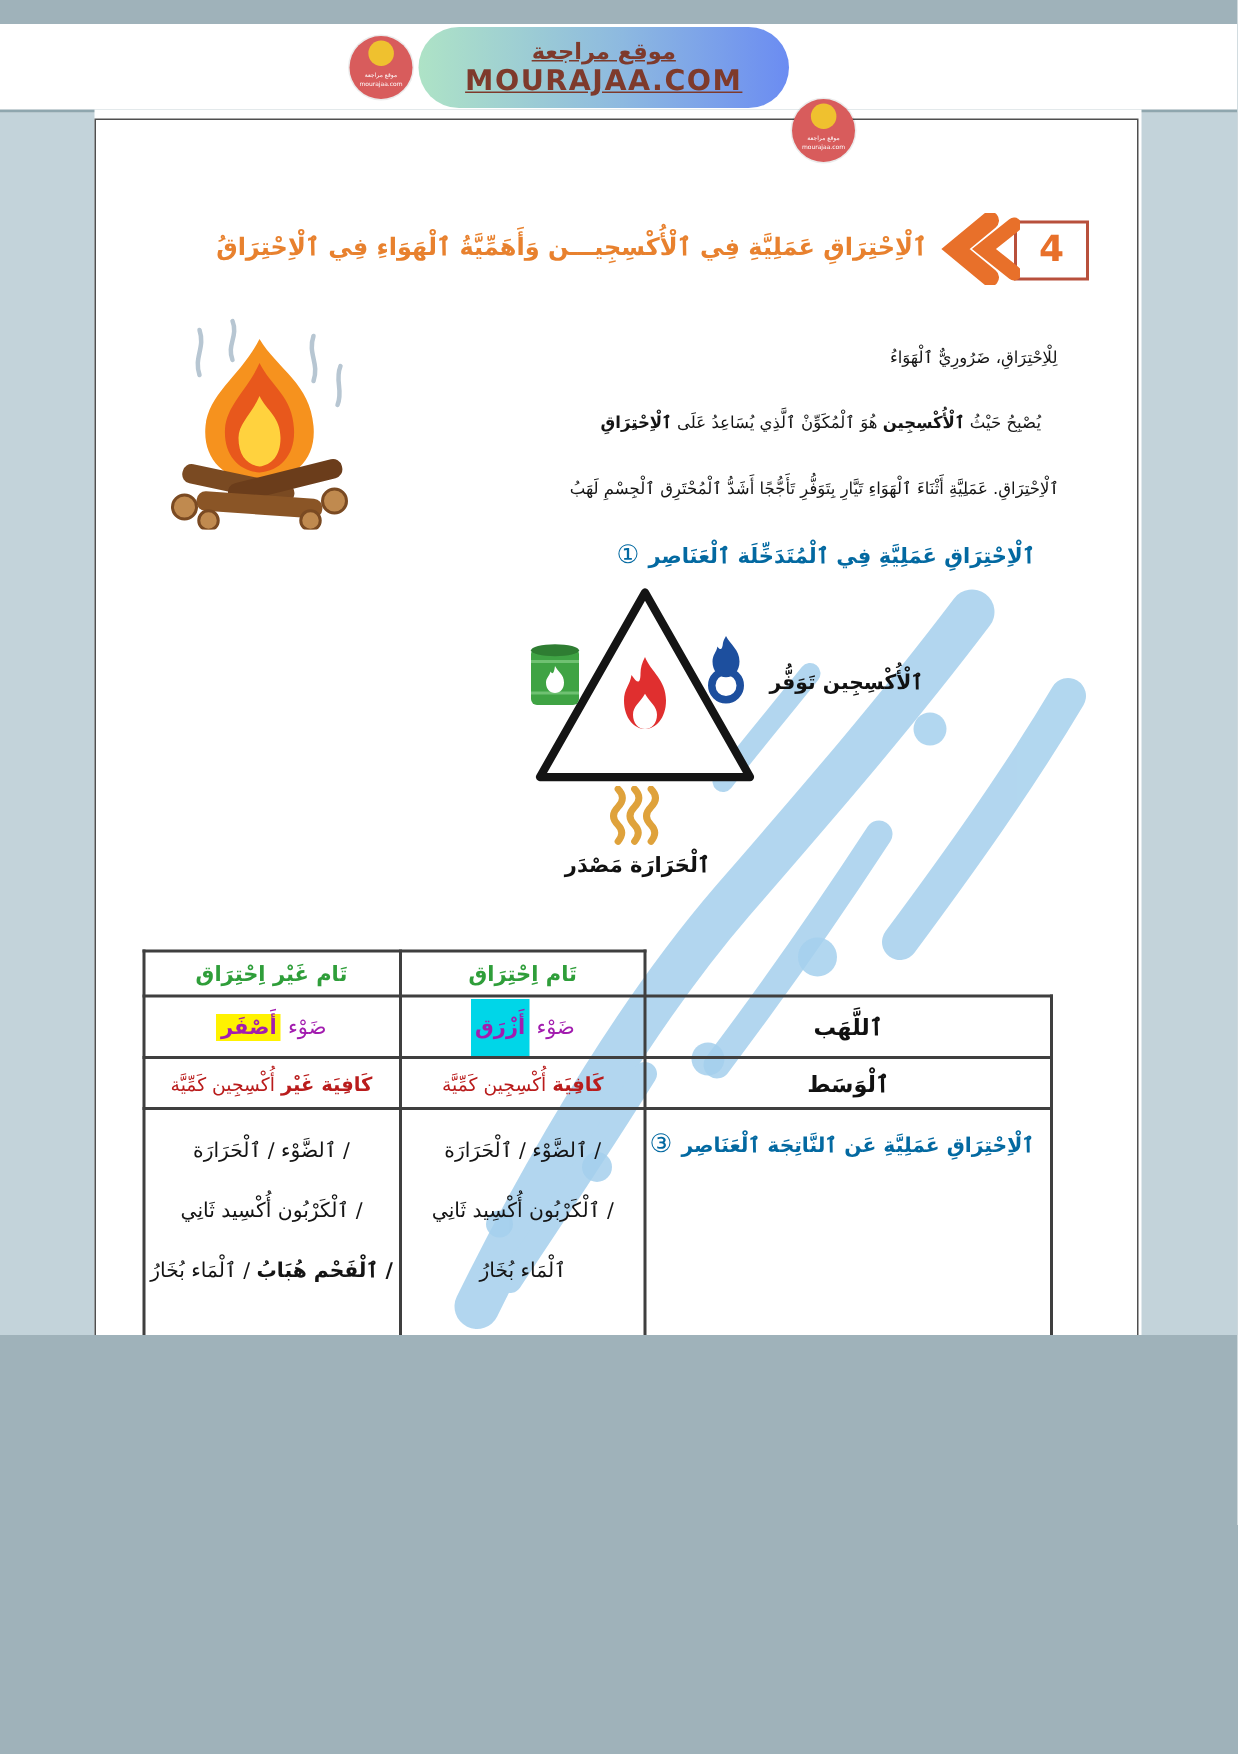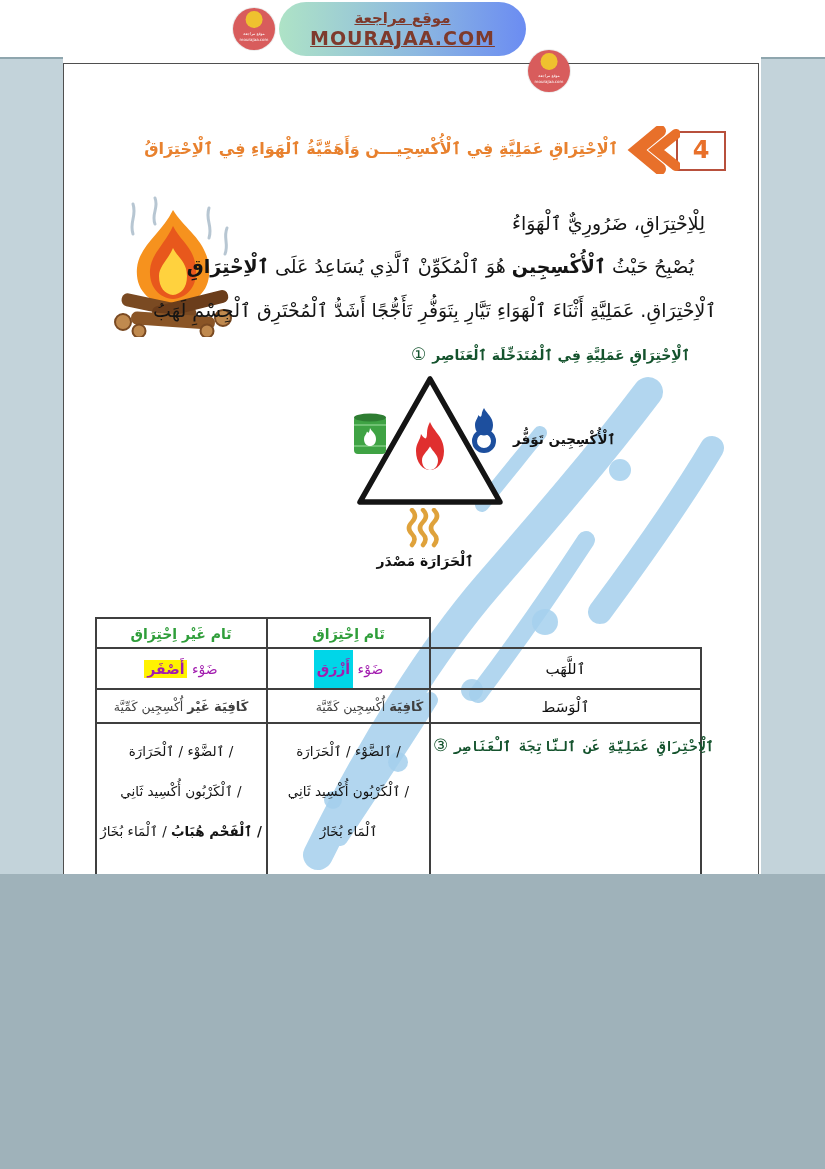--- a/index.html
+++ b/index.html
@@ -1,17 +1,17 @@
 <!DOCTYPE html>
 <html><head>
 <meta charset="utf-8">
 <style>
   html,body{margin:0;padding:0;}
   body{background:#9fb2ba;font-family:"DejaVu Sans",sans-serif;}
-  #stage{position:relative;width:825px;height:874px;margin:0 auto;background:#c3d3da;overflow:hidden;}
+  #stage{position:relative;width:825px;height:874px;margin:16px auto;background:#c3d3da;overflow:hidden;}
   .abs{position:absolute;}
   .ar{direction:ltr;unicode-bidi:normal;color:#171717;}
   .nowrap{white-space:nowrap;}
   .right{text-align:right;}
   .center{text-align:center;}
   .b{font-weight:bold;}
   
   .band{background:#ffffff;}
   .pill{border-radius:40px;background:linear-gradient(90deg,#aee3c6 0%,#8db9e0 55%,#6b8cf2 100%);
         display:flex;flex-direction:column;align-items:center;justify-content:center;z-index:6;}
@@ -24,32 +24,32 @@
   .logo .t2{top:70%;}
   
   #page{background:#ffffff;z-index:1;}
   #frame{border:1.5px solid #4f4f4f;z-index:2;}
   .z3{z-index:3;}
   
   .lesson-title{font-size:16px;font-weight:bold;color:#e8812e;line-height:38px;}
   .badge{border:2.5px solid #b8503c;background:#fff;color:#e8702a;font-size:24px;font-weight:bold;
          text-align:center;line-height:34px;}
   
-  .intro-line{font-size:19px;line-height:34px;color:#141414;}
-  
-  .sec{color:#14532d;font-weight:bold;font-size:14px;line-height:28px;}
+  .intro-line{font-size:11px;line-height:34px;color:#141414;}
+  
+  .sec{color:#0369a1;font-weight:bold;font-size:14px;line-height:28px;}
   .secnum{font-size:17px;font-weight:normal;margin-right:6px;}
   
   .dlabel{font-size:13.5px;font-weight:bold;color:#111;line-height:28px;}
   
   .tline{background:#3f3f3f;z-index:3;}
   .thead{color:#2f9e3a;font-weight:bold;font-size:14px;line-height:26px;}
   .cell{font-size:14px;line-height:34px;color:#a21caf;}
-  .cell-sm{font-size:12.5px;line-height:28px;color:#404040;}
-  .rowlabel{font-size:15px;font-weight:normal;line-height:34px;color:#111;}
+  .cell-sm{font-size:12.5px;line-height:28px;color:#b91c1c;}
+  .rowlabel{font-size:15px;font-weight:bold;line-height:34px;color:#111;}
   .hl-y{background:#fff200;font-weight:bold;padding:1px 3px;}
   .hl-c{background:#00d6e8;font-weight:bold;padding:11px 3px;}
   .prod{font-size:13.5px;color:#141414;}
   .prod div{height:40px;line-height:40px;}
   
   .pagenum{font-family:"DejaVu Serif",serif;font-style:italic;font-size:19px;color:#222;}
   .strip{background:#ffffff;border-top:1px solid #8aa2ab;border-bottom:1px solid #8aa2ab;z-index:5;}
 </style>
 </head>
 <body>
@@ -188,27 +188,27 @@
   <div class="abs ar nowrap center cell z3" style="left:268px;top:652px;width:161px;">
     <span>ضَوْء</span>
     <span class="hl-c">أَزْرَق</span>
   </div>
   <div class="abs ar nowrap center rowlabel z3" style="left:431px;top:652px;width:269px;">ٱللَّهَب</div>
 
   <div class="abs ar nowrap center cell-sm z3" style="left:96px;top:693px;width:170px;">
     <span><span dir="rtl">كَمِّيَّة</span> <span dir="rtl">أُكْسِجِين</span></span>
     <span class="b" style="font-size:13px;"><span dir="rtl">غَيْر</span> <span dir="rtl">كَافِيَة</span></span>
   </div>
-  <div class="abs ar nowrap center cell-sm z3" style="left:268px;top:693px;width:161px;padding-left:21px;">
+  <div class="abs ar nowrap center cell-sm z3" style="left:268px;top:693px;width:161px;">
     <span><span dir="rtl">كَمِّيَّة</span> <span dir="rtl">أُكْسِجِين</span></span>
     <span class="b" style="font-size:13px;"><span dir="rtl">كَافِيَة</span></span>
   </div>
   <div class="abs ar nowrap center rowlabel z3" style="left:431px;top:690px;width:269px;">ٱلْوَسَط</div>
 
-  <div class="abs ar nowrap sec z3" style="left:433px;top:733px;width:267px;font-size:13.5px;font-family:Liberation Mono, monospace;">
+  <div class="abs ar nowrap sec z3" style="left:433px;top:733px;width:267px;font-size:13.5px;">
     <span class="secnum">③</span><span><span dir="rtl">ٱلْعَنَاصِر</span> <span dir="rtl">ٱلنَّاتِجَة</span> <span dir="rtl">عَن</span> <span dir="rtl">عَمَلِيَّةِ</span> <span dir="rtl">ٱلْاِحْتِرَاقِ</span></span>
   </div>
 
   <div class="abs ar center prod z3" style="left:97px;top:731px;width:168px;">
     <div class="nowrap"><span dir="rtl">ٱلْحَرَارَة</span> <span dir="rtl">/</span> <span dir="rtl">ٱلضَّوْء</span> <span dir="rtl">/</span></div>
     <div class="nowrap"><span dir="rtl">ثَانِي</span> <span dir="rtl">أُكْسِيد</span> <span dir="rtl">ٱلْكَرْبُون</span> <span dir="rtl">/</span></div>
     <div class="nowrap">
       <span><span dir="rtl">بُخَارُ</span> <span dir="rtl">ٱلْمَاء</span> <span dir="rtl">/</span></span>
       <span class="b"><span dir="rtl">هُبَابُ</span> <span dir="rtl">ٱلْفَحْم</span> <span dir="rtl">/</span></span>
     </div>

